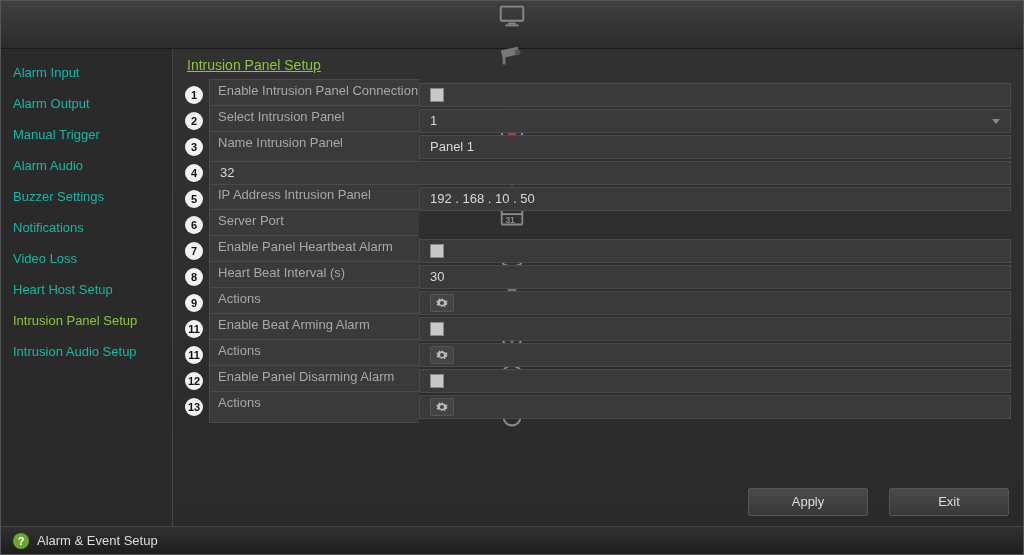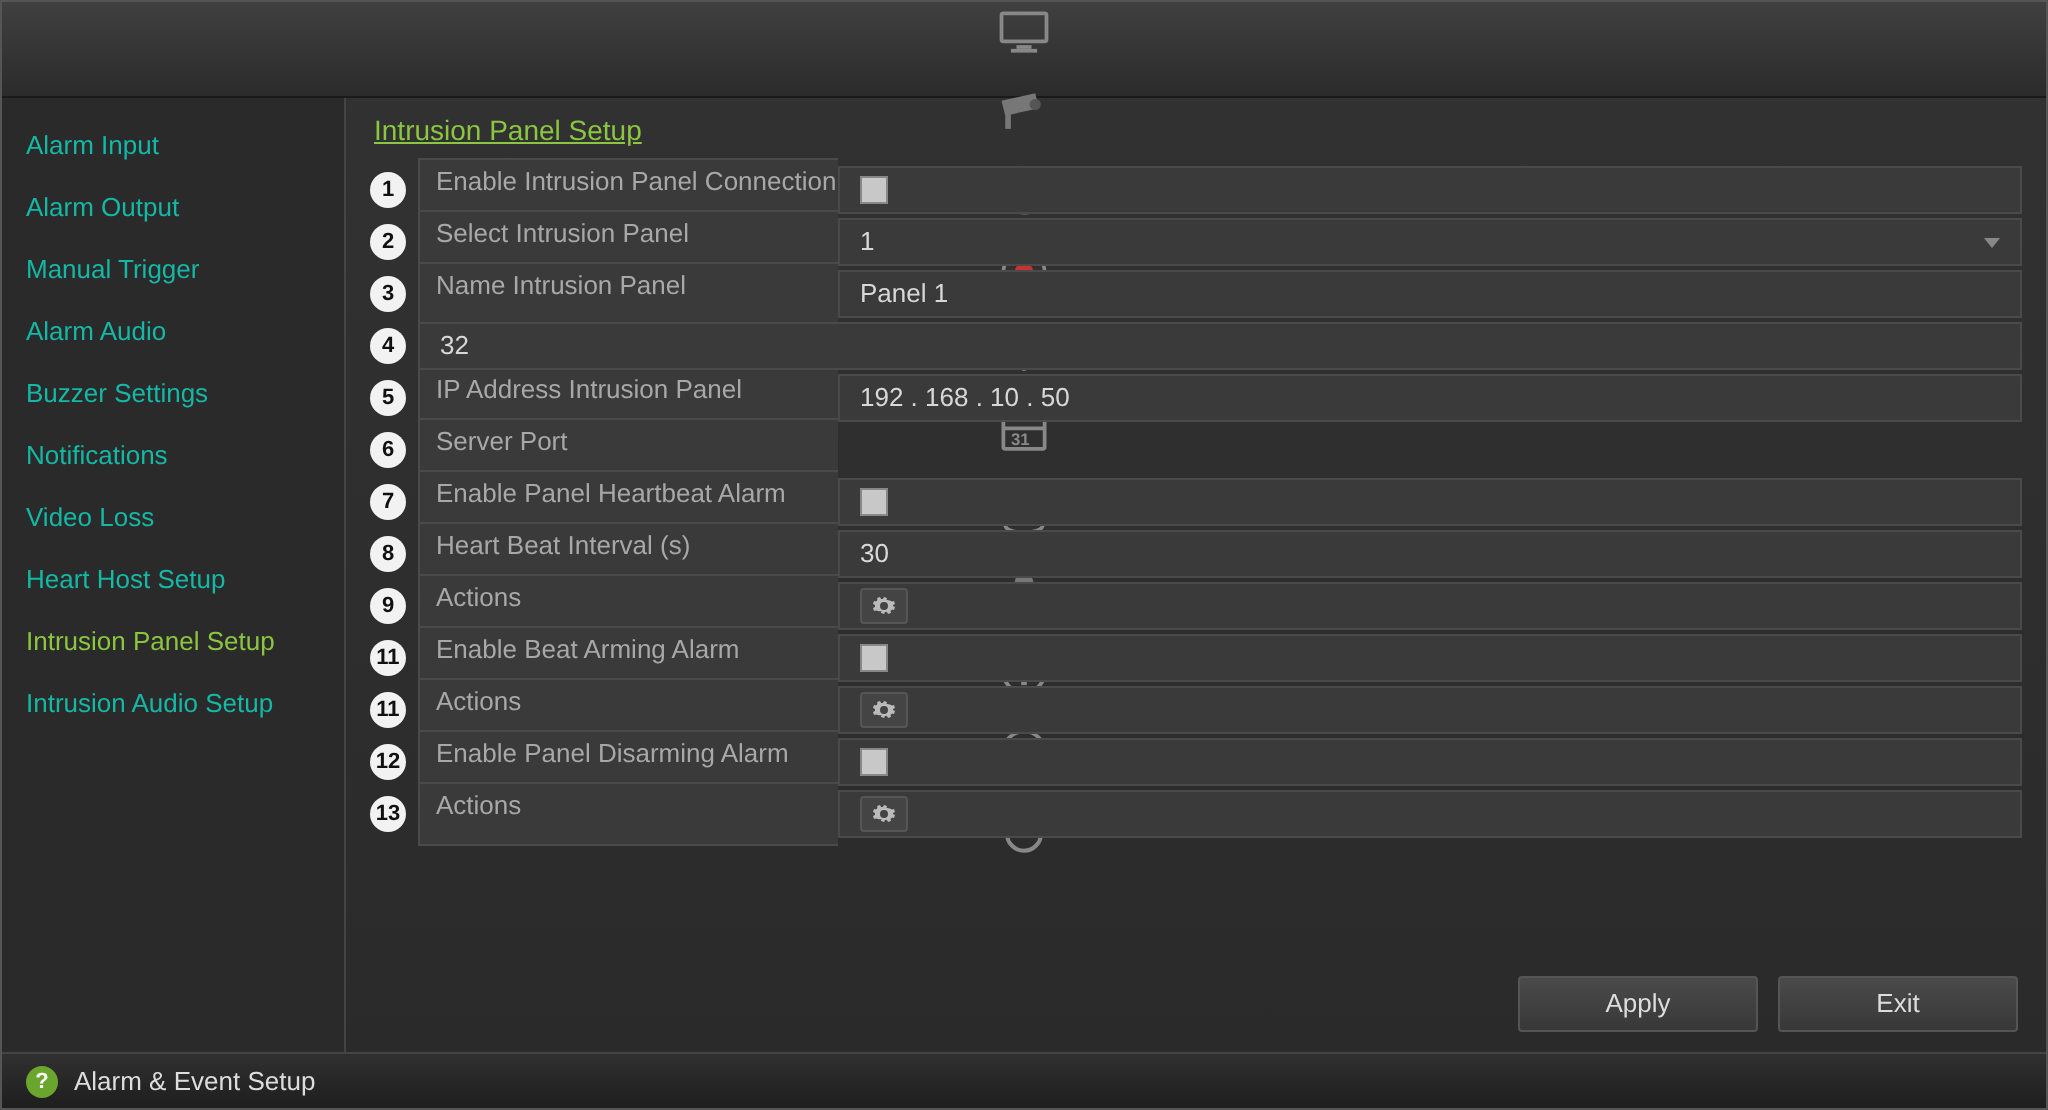--- a/index.html
+++ b/index.html
@@ -157,20 +157,21 @@
   .btn {
     width: 120px;
     height: 28px;
     background: linear-gradient(#4a4a4a, #383838);
     border: 1px solid #555;
     color: #ddd;
     text-align: center;
     line-height: 26px;
     border-radius: 2px;
     cursor: pointer;
+    margin-left: 11px;
   }
   .statusbar {
     height: 28px;
     background: linear-gradient(#303030, #1e1e1e);
     border-top: 1px solid #444;
     display: flex;
     align-items: center;
     padding-left: 12px;
     gap: 8px;
     color: #ddd;

